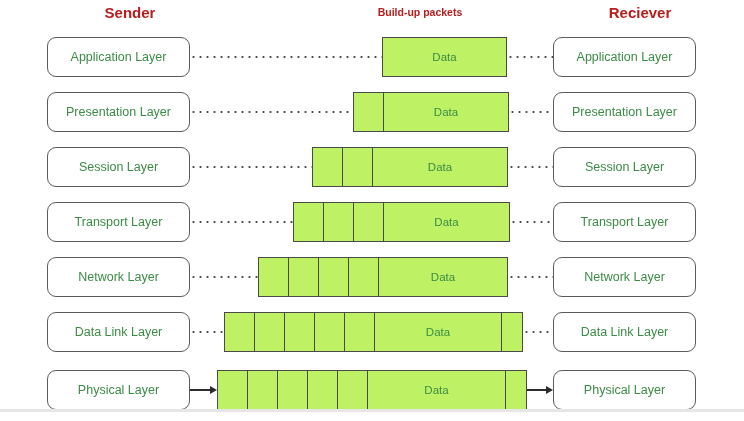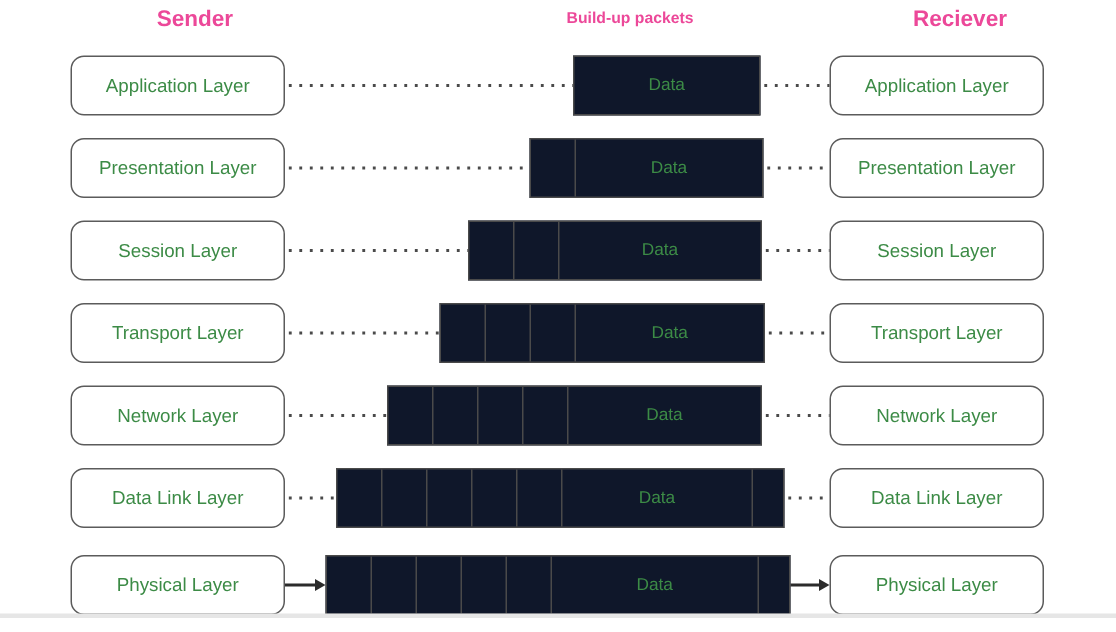--- a/index.html
+++ b/index.html
@@ -12,21 +12,21 @@
   }
   #diagram{
     position:relative;
     width:744px;height:421px;
     background:#ffffff;
   }
 
   
   .heading{
     position:absolute;
-    color:#ec4899;
+    color:#b91c1c;
     font-weight:700;
     white-space:nowrap;
     text-align:center;
   }
   .heading.big{ font-size:15px; }
   .heading.small{ font-size:10.5px; }
 
   #hdr-sender{ left:60px; top:4px; width:140px; }
   #hdr-buildup{ left:330px; top:6px; width:180px; }
   #hdr-receiver{ left:560px; top:4px; width:160px; }
@@ -49,21 +49,21 @@
   }
   .layer-box.left{ left:47px; width:143px; }
   .layer-box.right{ left:553px; width:143px; }
 
   
   .packet{
     position:absolute;
     box-sizing:border-box;
     display:flex;
     border:1.3px solid #4a4a4a;
-    background:#0f172a;
+    background:#bef264;
     height:40px;
   }
   .seg{
     box-sizing:border-box;
     border-right:1.3px solid #4a4a4a;
     height:100%;
   }
   .seg:last-child{ border-right:none; }
   .seg.data{
     flex:1 1 auto;

